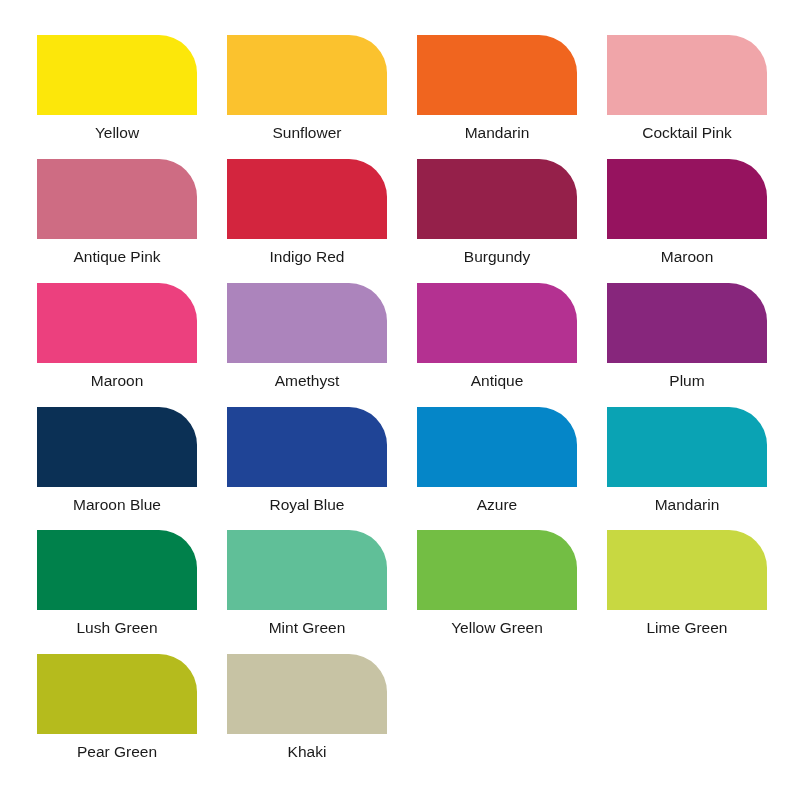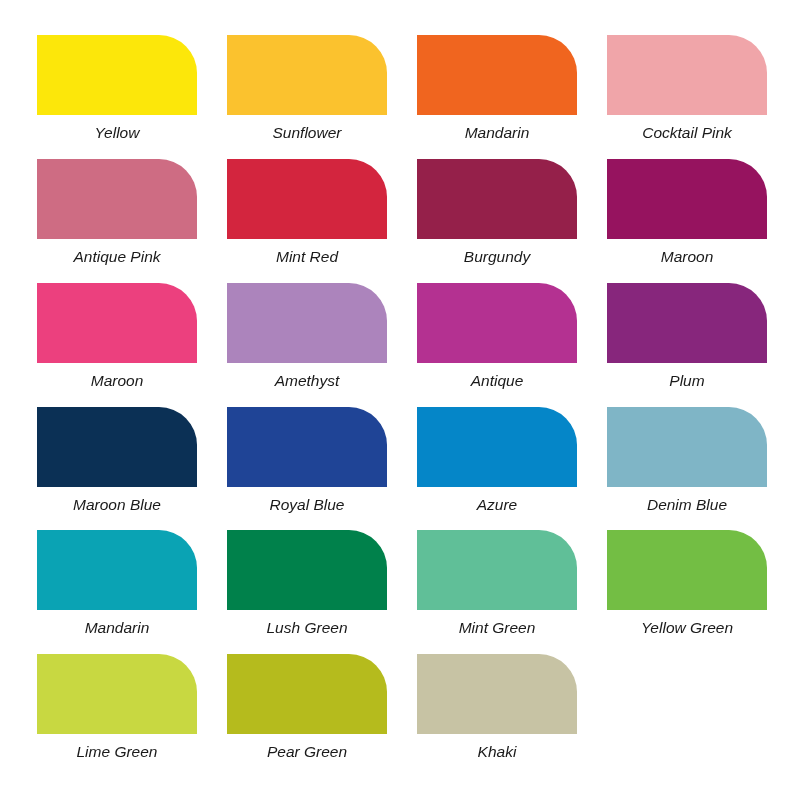--- a/index.html
+++ b/index.html
@@ -24,21 +24,20 @@
     grid-template-rows: repeat(6, 1fr);
     column-gap: 30px;
     row-gap: 0px;
     align-content: start;
   }
 
   .swatch-cell {
     display: flex;
     flex-direction: column;
     align-items: center;
-    font-style: italic;
   }
 
   .swatch-chip {
     width: 160px;
     height: 80px;
     border-top-right-radius: 38px;
     border-top-left-radius: 0;
     border-bottom-right-radius: 0;
     border-bottom-left-radius: 0;
     flex: none;
@@ -73,21 +72,21 @@
     <div class="swatch-cell">
       <div class="swatch-chip" style="background-color: rgb(240, 165, 169);"></div>
       <div class="swatch-label">Cocktail Pink</div>
     </div>
     <div class="swatch-cell">
       <div class="swatch-chip" style="background-color: rgb(206, 108, 131);"></div>
       <div class="swatch-label">Antique Pink</div>
     </div>
     <div class="swatch-cell">
       <div class="swatch-chip" style="background-color: rgb(211, 37, 62);"></div>
-      <div class="swatch-label">Mint Red</div>
+      <div class="swatch-label">Indigo Red</div>
     </div>
     <div class="swatch-cell">
       <div class="swatch-chip" style="background-color: rgb(149, 32, 74);"></div>
       <div class="swatch-label">Burgundy</div>
     </div>
     <div class="swatch-cell">
       <div class="swatch-chip" style="background-color: rgb(150, 19, 95);"></div>
       <div class="swatch-label">Maroon</div>
     </div>
     <div class="swatch-cell">
@@ -112,24 +111,20 @@
     </div>
     <div class="swatch-cell">
       <div class="swatch-chip" style="background-color: rgb(31, 68, 150);"></div>
       <div class="swatch-label">Royal Blue</div>
     </div>
     <div class="swatch-cell">
       <div class="swatch-chip" style="background-color: rgb(5, 134, 200);"></div>
       <div class="swatch-label">Azure</div>
     </div>
     <div class="swatch-cell">
-      <div class="swatch-chip" style="background-color: rgb(127, 181, 198);"></div>
-      <div class="swatch-label">Denim Blue</div>
-    </div>
-    <div class="swatch-cell">
       <div class="swatch-chip" style="background-color: rgb(10, 163, 180);"></div>
       <div class="swatch-label">Mandarin</div>
     </div>
     <div class="swatch-cell">
       <div class="swatch-chip" style="background-color: rgb(0, 129, 75);"></div>
       <div class="swatch-label">Lush Green</div>
     </div>
     <div class="swatch-cell">
       <div class="swatch-chip" style="background-color: rgb(96, 191, 152);"></div>
       <div class="swatch-label">Mint Green</div>

